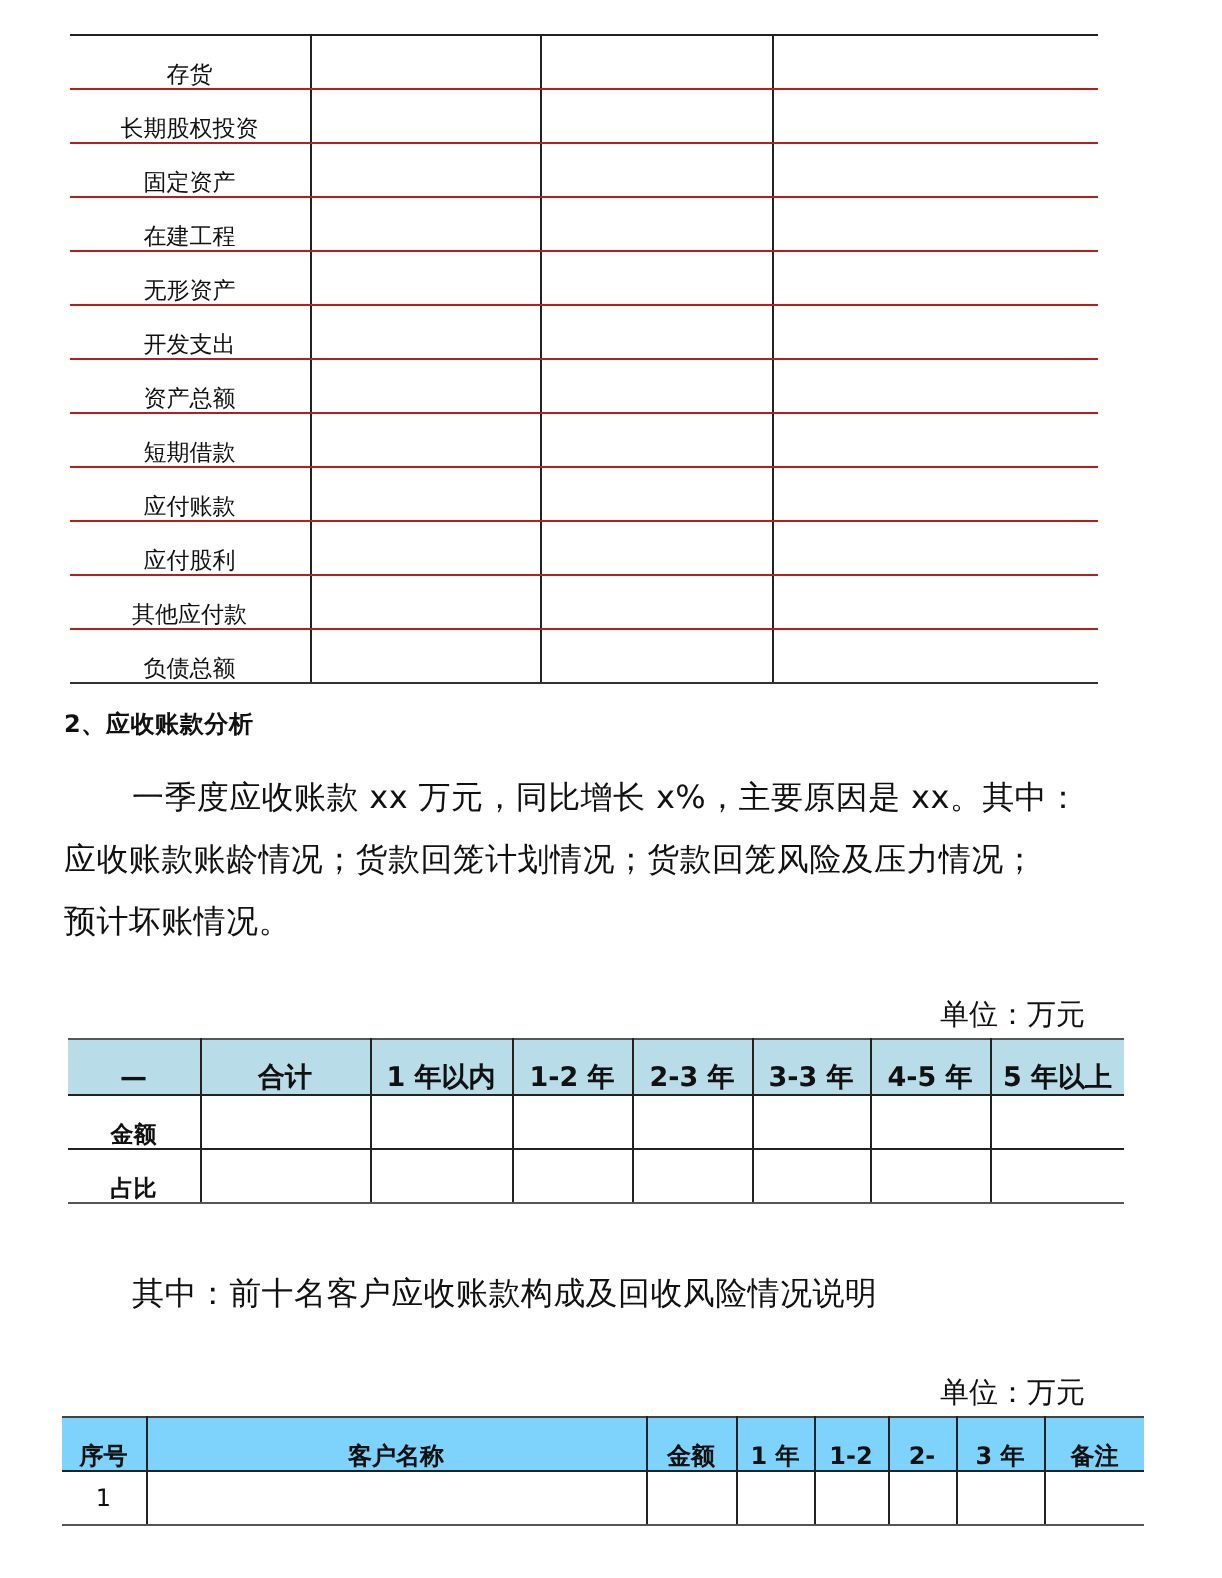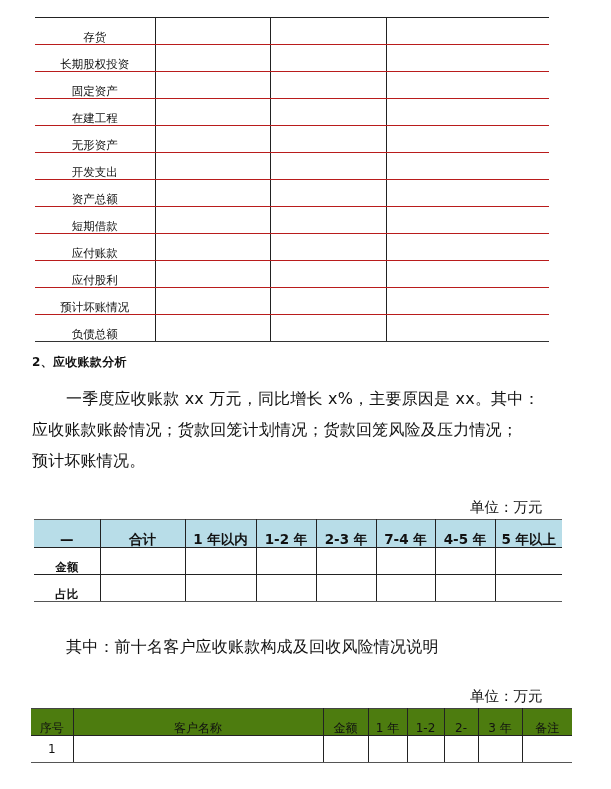--- a/index.html
+++ b/index.html
@@ -28,21 +28,21 @@
   #t2 tr.rw td { height:26px; font-size:11.5px; font-weight:bold; line-height:14px; }
   #t2 td:first-child { border-left:none; }
   #t2 td:last-child { border-right:none;margin-left:44px; }
   #t2 tr:last-child td { border-bottom:1.5px solid #555; }
 
   .sub { left:66px; top:637px; font-size:16px; letter-spacing:0.2px; }
 
   
   #t3 { position:absolute; left:31px; top:708px; width:541px; border-collapse:collapse; table-layout:fixed; }
   #t3 td { padding:0; border:1px solid #222; border-top:none; text-align:center; vertical-align:bottom; }
-  #t3 tr.hd td { background:#4d7c0f; height:26px; font-weight:normal; font-size:12px; border-top:1.5px solid #444; line-height:14px; }
+  #t3 tr.hd td { background:#7dd3fc; height:26px; font-weight:bold; font-size:12px; border-top:1.5px solid #444; line-height:14px; }
   #t3 tr.rw td { height:26px; font-size:12px; vertical-align:middle; }
   #t3 td:first-child { border-left:none; }
   #t3 td:last-child { border-right:none; }
   #t3 tr:last-child td { border-bottom:1.5px solid #555; }
 </style>
 </head>
 <body>
 
 <table id="t1">
   <colgroup>
@@ -106,21 +106,21 @@
         <td class="v"></td>
         <td class="v"></td>
       </tr>
     <tr>
         <td class="lbl">应付股利</td>
         <td class="v"></td>
         <td class="v"></td>
         <td class="v"></td>
       </tr>
     <tr>
-        <td class="lbl">预计坏账情况</td>
+        <td class="lbl">其他应付款</td>
         <td class="v"></td>
         <td class="v"></td>
         <td class="v"></td>
       </tr>
     <tr>
         <td class="lbl">负债总额</td>
         <td class="v"></td>
         <td class="v"></td>
         <td class="v"></td>
       </tr>
@@ -147,21 +147,21 @@
       <col style="width:60px">
       <col style="width:67px">
   </colgroup>
   <tbody>
     <tr class="hd">
       <td>—</td>
       <td>合计</td>
       <td>1 年以内</td>
       <td>1-2 年</td>
       <td>2-3 年</td>
-      <td>7-4 年</td>
+      <td>3-3 年</td>
       <td>4-5 年</td>
       <td>5 年以上</td>
     </tr>
     <tr class="rw">
       <td>金额</td>
       <td></td>
         <td></td>
       <td></td>
         <td></td>
       <td></td>

